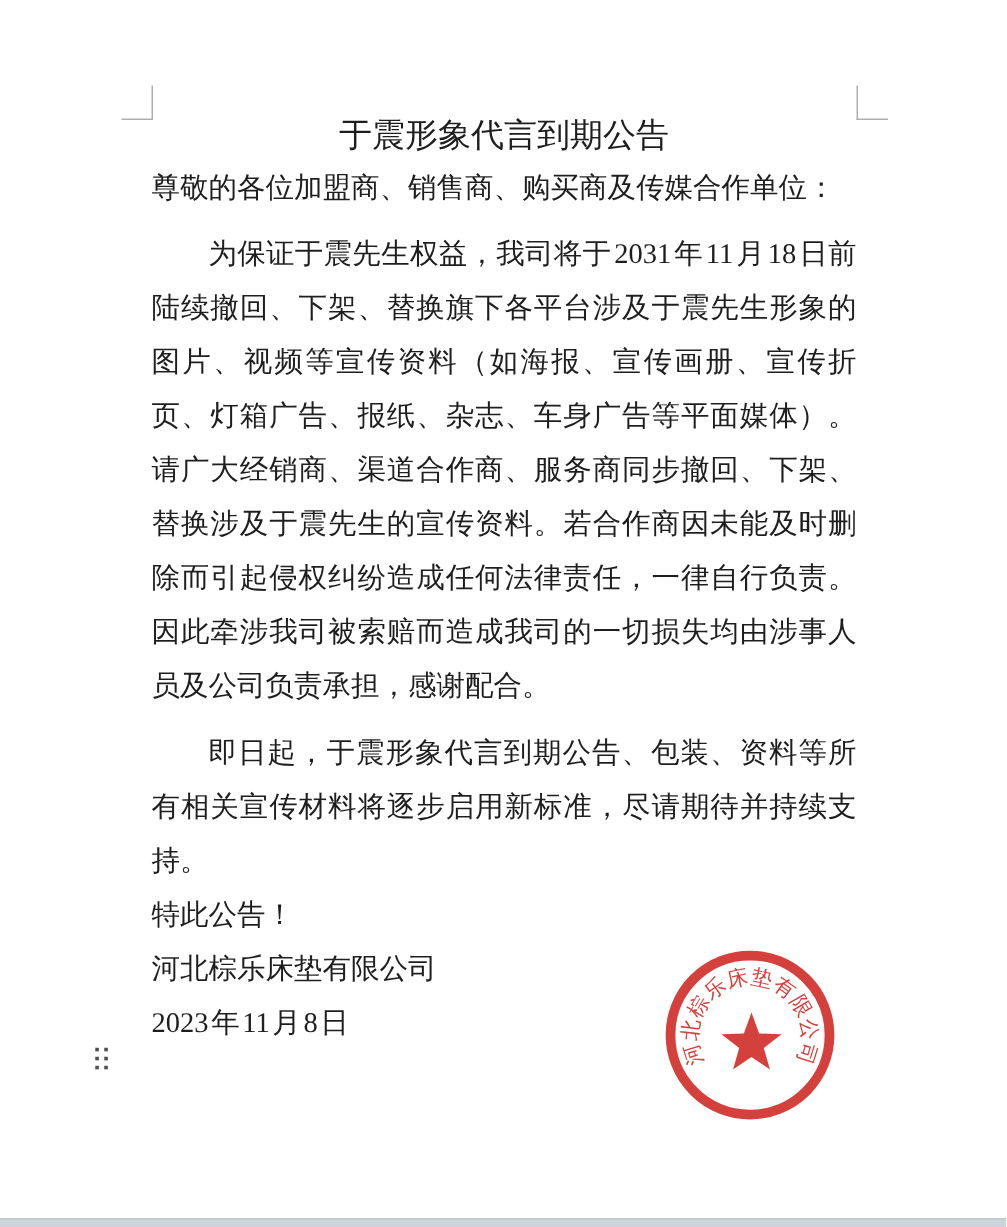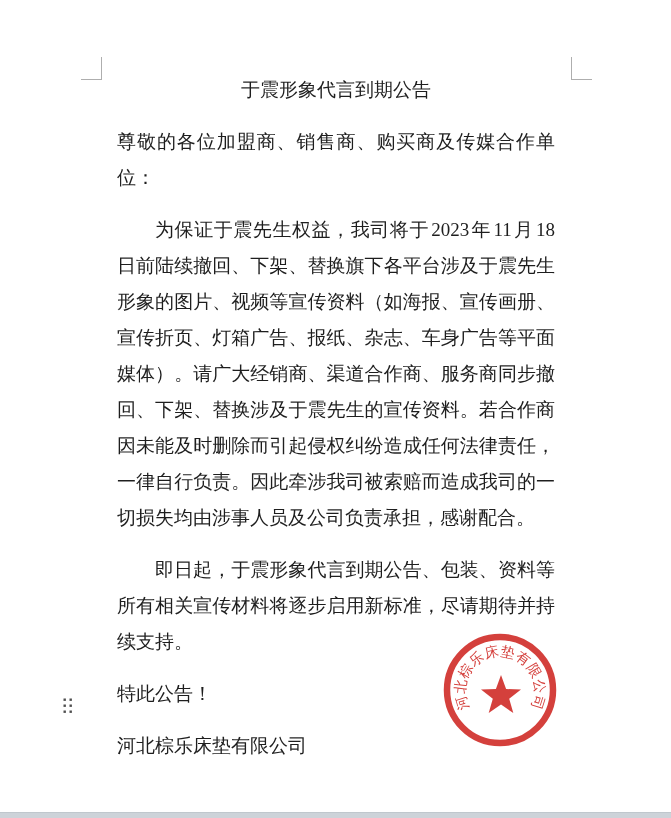--- a/index.html
+++ b/index.html
@@ -22,26 +22,26 @@
   .content {
     position: absolute;
     left: 101px; top: 72px; width: 470px;
     color: #1e1e1e;
     font-size: 19px;
     line-height: 36px;
     word-spacing: -3px;
   }
   .title {
     margin: 0;
-    font-size: 19px;
+    font-size: 22px;
     font-weight: normal;
     text-align: center;
     line-height: 36px;
   }
-  .content p { margin: 16px; text-align: justify; }
+  .content p { margin: 0; text-align: justify; }
   .salutation { text-indent: 0; }
   .para { text-indent: 2em; }
   .para.p2 { margin-top: 8px; }
   .para.p3 { margin-top: 9px; }
   .notice { margin-top: 28px; text-align: left; }
   .company { text-align: right; padding-right: 13px; }
   .date { text-align: right; padding-right: 26px; }
 
   .stamp {
     position: absolute;
@@ -65,24 +65,25 @@
 <body>
 
 <div class="page">
 
   <div class="crop-mark tl"></div>
   <div class="crop-mark tr"></div>
 
   <div class="content">
     <h1 class="title">于震形象代言到期公告</h1>
     <p class="salutation">尊敬的各位加盟商、销售商、购买商及传媒合作单位：</p>
-    <p class="para p2">为保证于震先生权益，我司将于 2023 年 11 月 18 日前陆续撤回、下架、替换旗下各平台涉及于震先生形象的图片、视频等宣传资料（如海报、宣传画册、宣传折页、灯箱广告、报纸、杂志、车身广告等平面媒体）。请广大经销商、渠道合作商、服务商同步撤回、下架、替换涉及于震先生的宣传资料。若合作商因未能及时删除而引起侵权纠纷造成任何法律责任，一律自行负责。因此牵涉我司被索赔而造成我司的一切损失均由涉事人员及公司负责承担，感谢配合。</p>
+    <p class="para p2">为保证于震先生权益，我司将于 2031 年 11 月 18 日前陆续撤回、下架、替换旗下各平台涉及于震先生形象的图片、视频等宣传资料（如海报、宣传画册、宣传折页、灯箱广告、报纸、杂志、车身广告等平面媒体）。请广大经销商、渠道合作商、服务商同步撤回、下架、替换涉及于震先生的宣传资料。若合作商因未能及时删除而引起侵权纠纷造成任何法律责任，一律自行负责。因此牵涉我司被索赔而造成我司的一切损失均由涉事人员及公司负责承担，感谢配合。</p>
     <p class="para p3">即日起，于震形象代言到期公告、包装、资料等所有相关宣传材料将逐步启用新标准，尽请期待并持续支持。</p>
     <p class="notice">特此公告！</p>
     <p class="company">河北棕乐床垫有限公司</p>
+    <p class="date">2023 年 11 月 8 日</p>
   </div>
 
   <svg class="stamp" viewBox="0 0 120 120" xmlns="http://www.w3.org/2000/svg" aria-hidden="true">
     <circle cx="60" cy="60" r="53" fill="none" stroke="#d23430" stroke-width="6.5"></circle>
     <polygon points="61,45 66.1,59 81,59.5 69.2,68.7 73.3,83 61,74.6 48.7,83 52.8,68.7 41,59.5 55.9,59" fill="#d23430"></polygon>
     <defs>
       <path id="stamp-arc" d="M 29.7 78.5 A 35 35 0 1 1 90.3 78.5" fill="none"></path>
     </defs>
     <text font-size="14" letter-spacing="0.5" fill="#d23430">
       <textPath href="#stamp-arc" startOffset="50%" text-anchor="middle">河北棕乐床垫有限公司</textPath>

